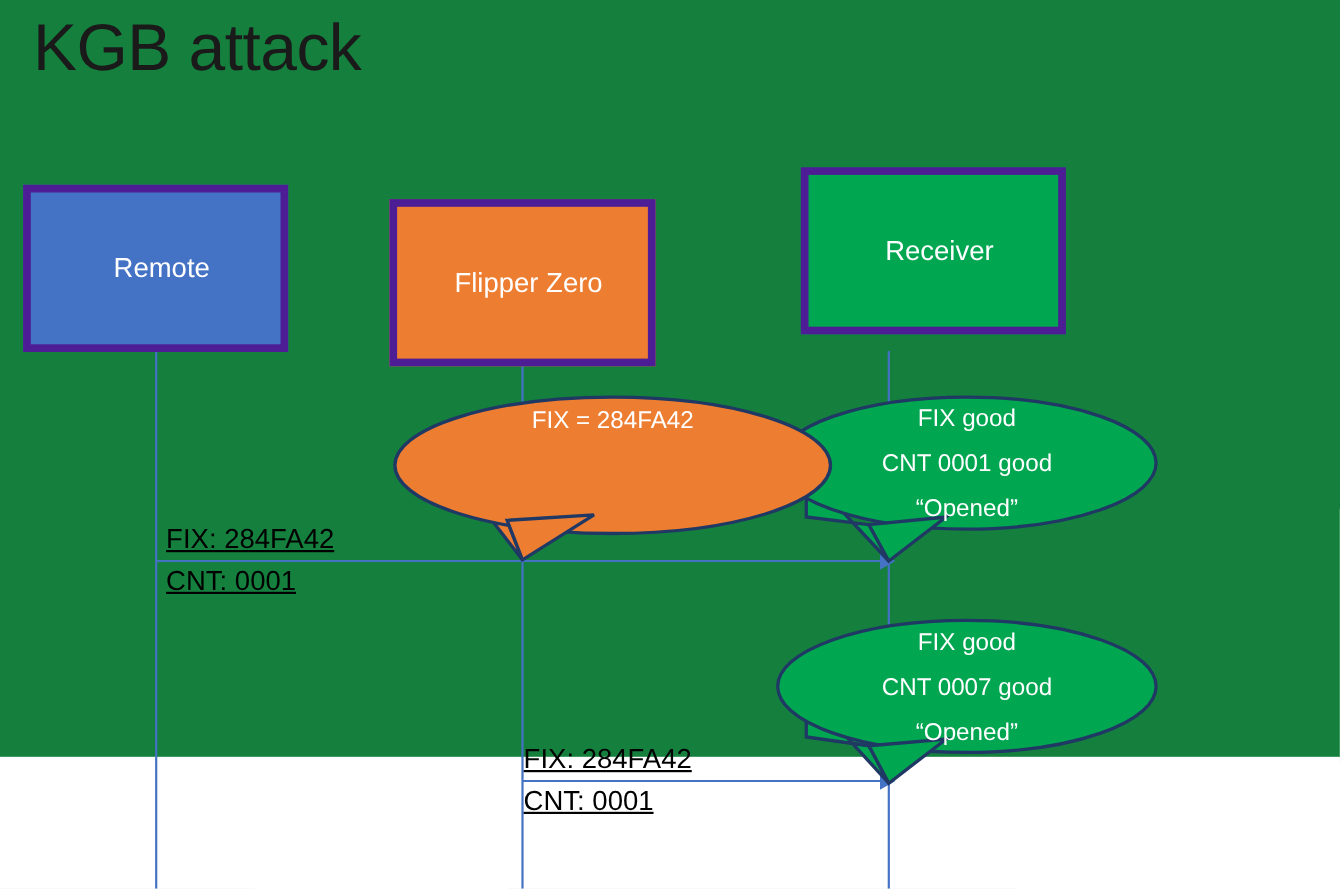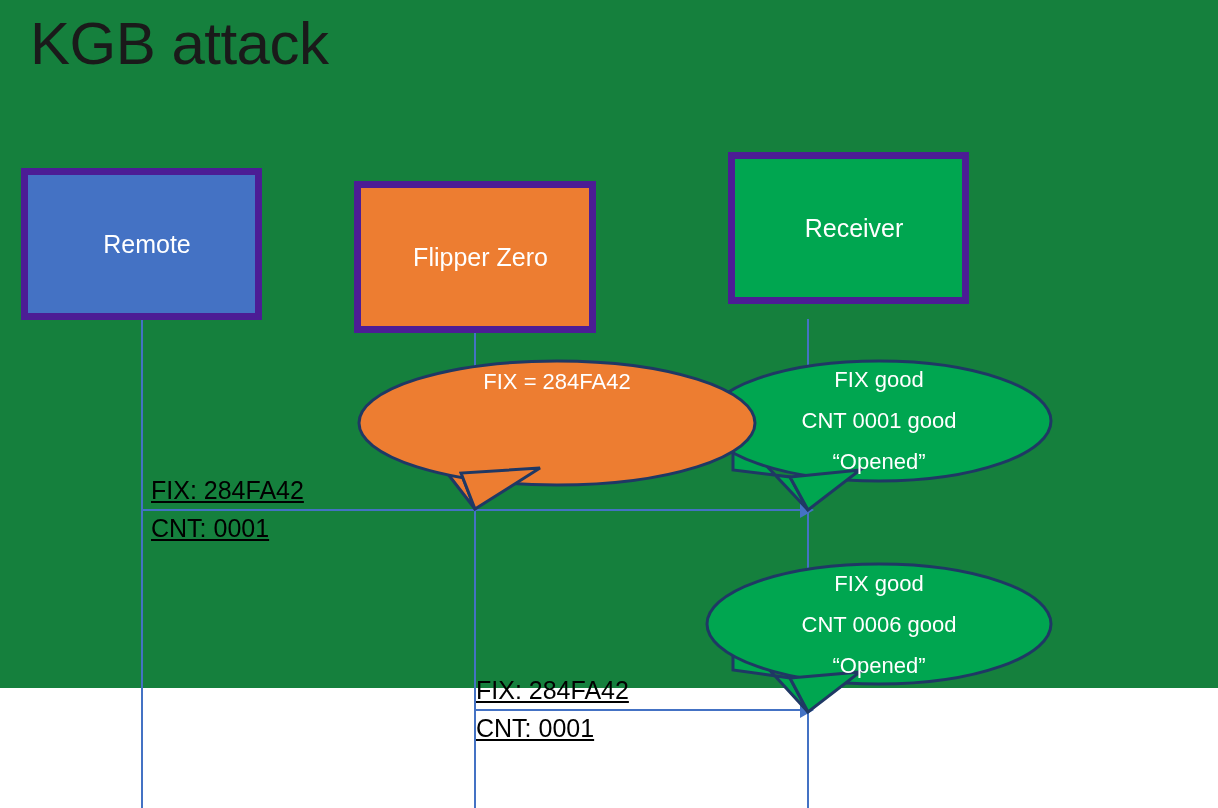--- a/index.html
+++ b/index.html
@@ -134,21 +134,21 @@
   </div>
 
   <div class="callout-text" style="left:707px; top:359px; width:344px;">
     <span class="msg-line">FIX good</span>
     <span class="msg-line">CNT 0001 good</span>
     <span class="msg-line">“Opened”</span>
   </div>
 
   <div class="callout-text" style="left:707px; top:563px; width:344px;">
     <span class="msg-line">FIX good</span>
-    <span class="msg-line">CNT 0006 good</span>
+    <span class="msg-line">CNT 0007 good</span>
     <span class="msg-line">“Opened”</span>
   </div>
 
   <div class="msg-block" style="left:151px; top:471px;">
     <span class="msg-line">FIX: 284FA42</span>
     <span class="msg-line">CNT: 0001</span>
   </div>
 
   <div class="msg-block" style="left:476px; top:671px;">
     <span class="msg-line">FIX: 284FA42</span>

